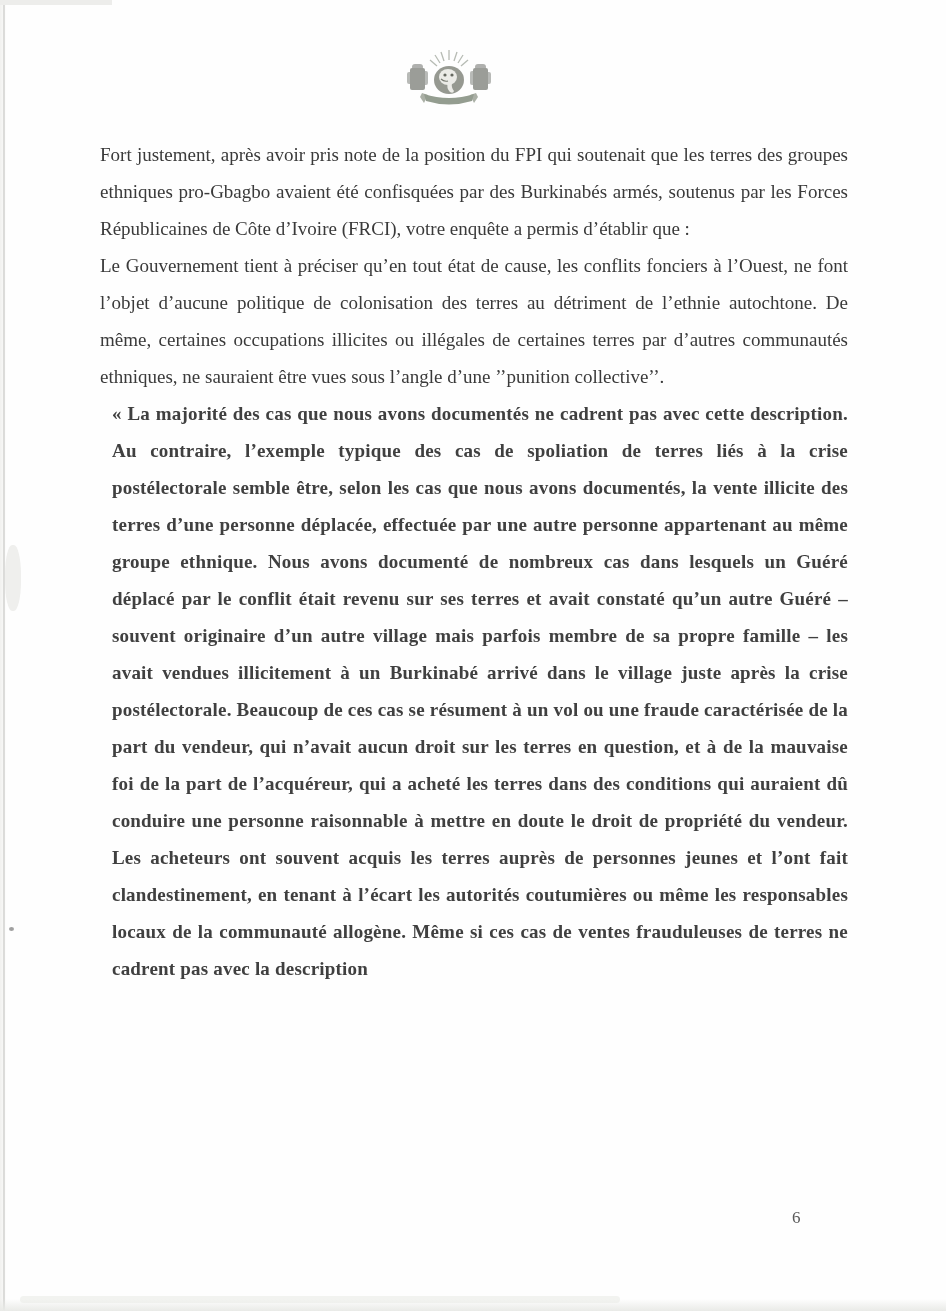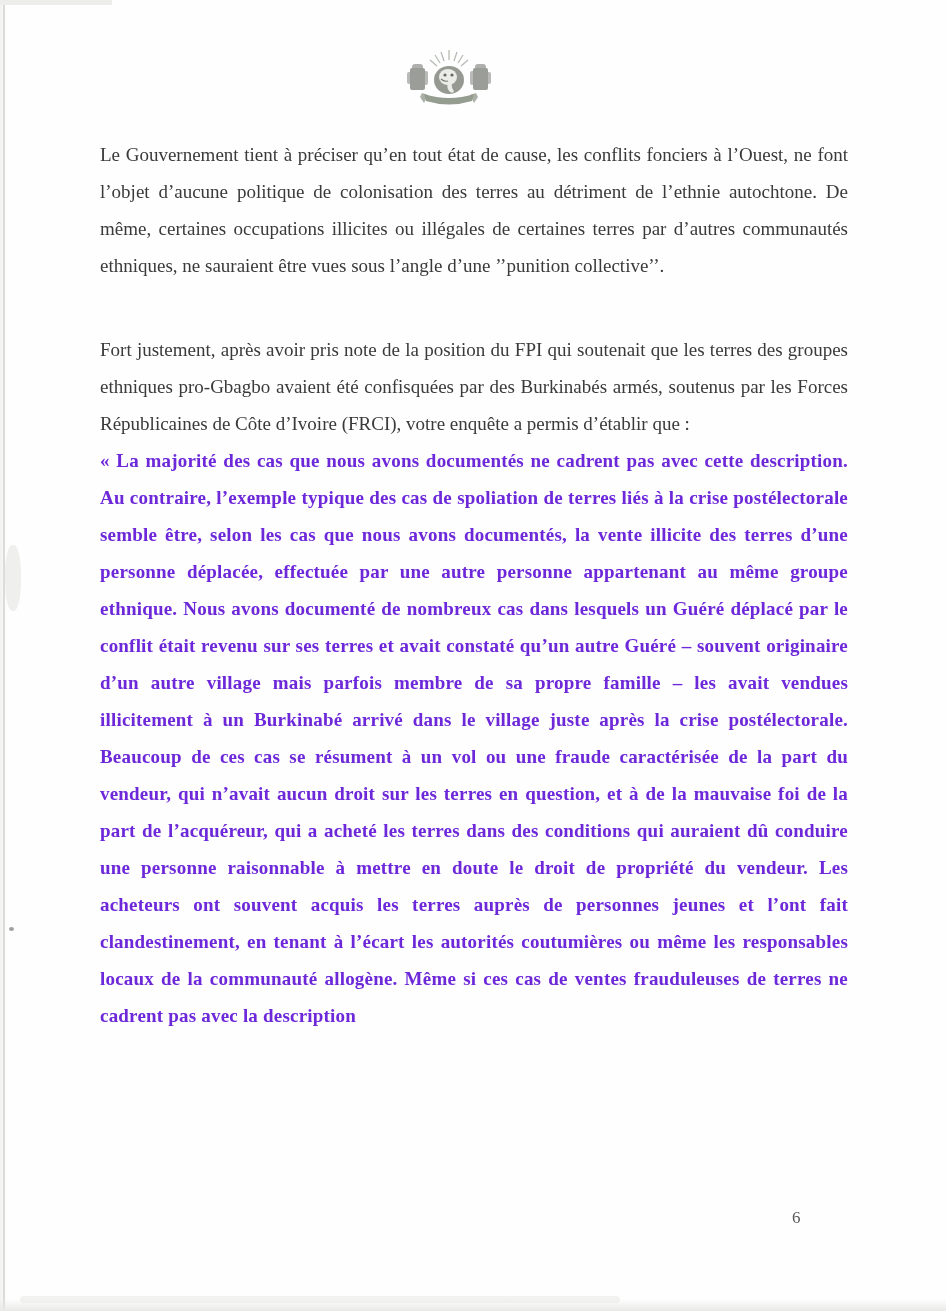--- a/index.html
+++ b/index.html
@@ -47,22 +47,23 @@
   
   .textblock{
     position:absolute;left:100px;top:136px;width:748px;
     color:#3a3a3a;
     font-size:19px;line-height:37px;
     text-align:justify;
   }
   .para{margin:0 0 0 0;}
   .para+.para-gap{margin-top:47px;}
   .para-bold{
-    font-weight:bold;color:#6d28d9;
+    font-weight:bold;color:#404040;
     letter-spacing:.2px;
+    margin-left:12px;
   }
   .page-number{
     position:absolute;left:792px;top:1208px;
     font-size:17px;color:#5a5a5a;
     font-family:"Liberation Serif","DejaVu Serif",serif;
   }
 </style>
 </head>
 <body>
 
@@ -115,20 +116,20 @@
 
       <g fill="#75806f" opacity="0.85">
         <path d="M20 46 q25 8 50 0 l-2 7 q-23 7 -46 0 Z"></path>
         <path d="M18 45 l6 2 -4 8 -4 -6 Z" opacity="0.8"></path>
         <path d="M72 45 l-6 2 4 8 4 -6 Z" opacity="0.8"></path>
       </g>
     </svg>
   </div>
 
   <div class="textblock">
+    <p class="para para-gap">Fort justement, après avoir pris note de la position du FPI qui soutenait que les terres des groupes ethniques pro-Gbagbo avaient été confisquées par des Burkinabés armés, soutenus par les Forces Républicaines de Côte d’Ivoire (FRCI), votre enquête a permis d’établir que :</p>
     <p class="para">Le Gouvernement tient à préciser qu’en tout état de cause, les conflits fonciers à l’Ouest, ne font l’objet d’aucune politique de colonisation des terres au détriment de l’ethnie autochtone. De même, certaines occupations illicites ou illégales de certaines terres par d’autres communautés ethniques, ne sauraient être vues sous l’angle d’une ’’punition collective’’.</p>
-    <p class="para para-gap">Fort justement, après avoir pris note de la position du FPI qui soutenait que les terres des groupes ethniques pro-Gbagbo avaient été confisquées par des Burkinabés armés, soutenus par les Forces Républicaines de Côte d’Ivoire (FRCI), votre enquête a permis d’établir que :</p>
     <p class="para para-bold">« La majorité des cas que nous avons documentés ne cadrent pas avec cette description. Au contraire, l’exemple typique des cas de spoliation de terres liés à la crise postélectorale semble être, selon les cas que nous avons documentés, la vente illicite des terres d’une personne déplacée, effectuée par une autre personne appartenant au même groupe ethnique. Nous avons documenté de nombreux cas dans lesquels un Guéré déplacé par le conflit était revenu sur ses terres et avait constaté qu’un autre Guéré – souvent originaire d’un autre village mais parfois membre de sa propre famille – les avait vendues illicitement à un Burkinabé arrivé dans le village juste après la crise postélectorale. Beaucoup de ces cas se résument à un vol ou une fraude caractérisée de la part du vendeur, qui n’avait aucun droit sur les terres en question, et à de la mauvaise foi de la part de l’acquéreur, qui a acheté les terres dans des conditions qui auraient dû conduire une personne raisonnable à mettre en doute le droit de propriété du vendeur. Les acheteurs ont souvent acquis les terres auprès de personnes jeunes et l’ont fait clandestinement, en tenant à l’écart les autorités coutumières ou même les responsables locaux de la communauté allogène. Même si ces cas de ventes frauduleuses de terres ne cadrent pas avec la description</p>
   </div>
 
   <div class="page-number">6</div>
 
 </div>
 
 </body></html>

